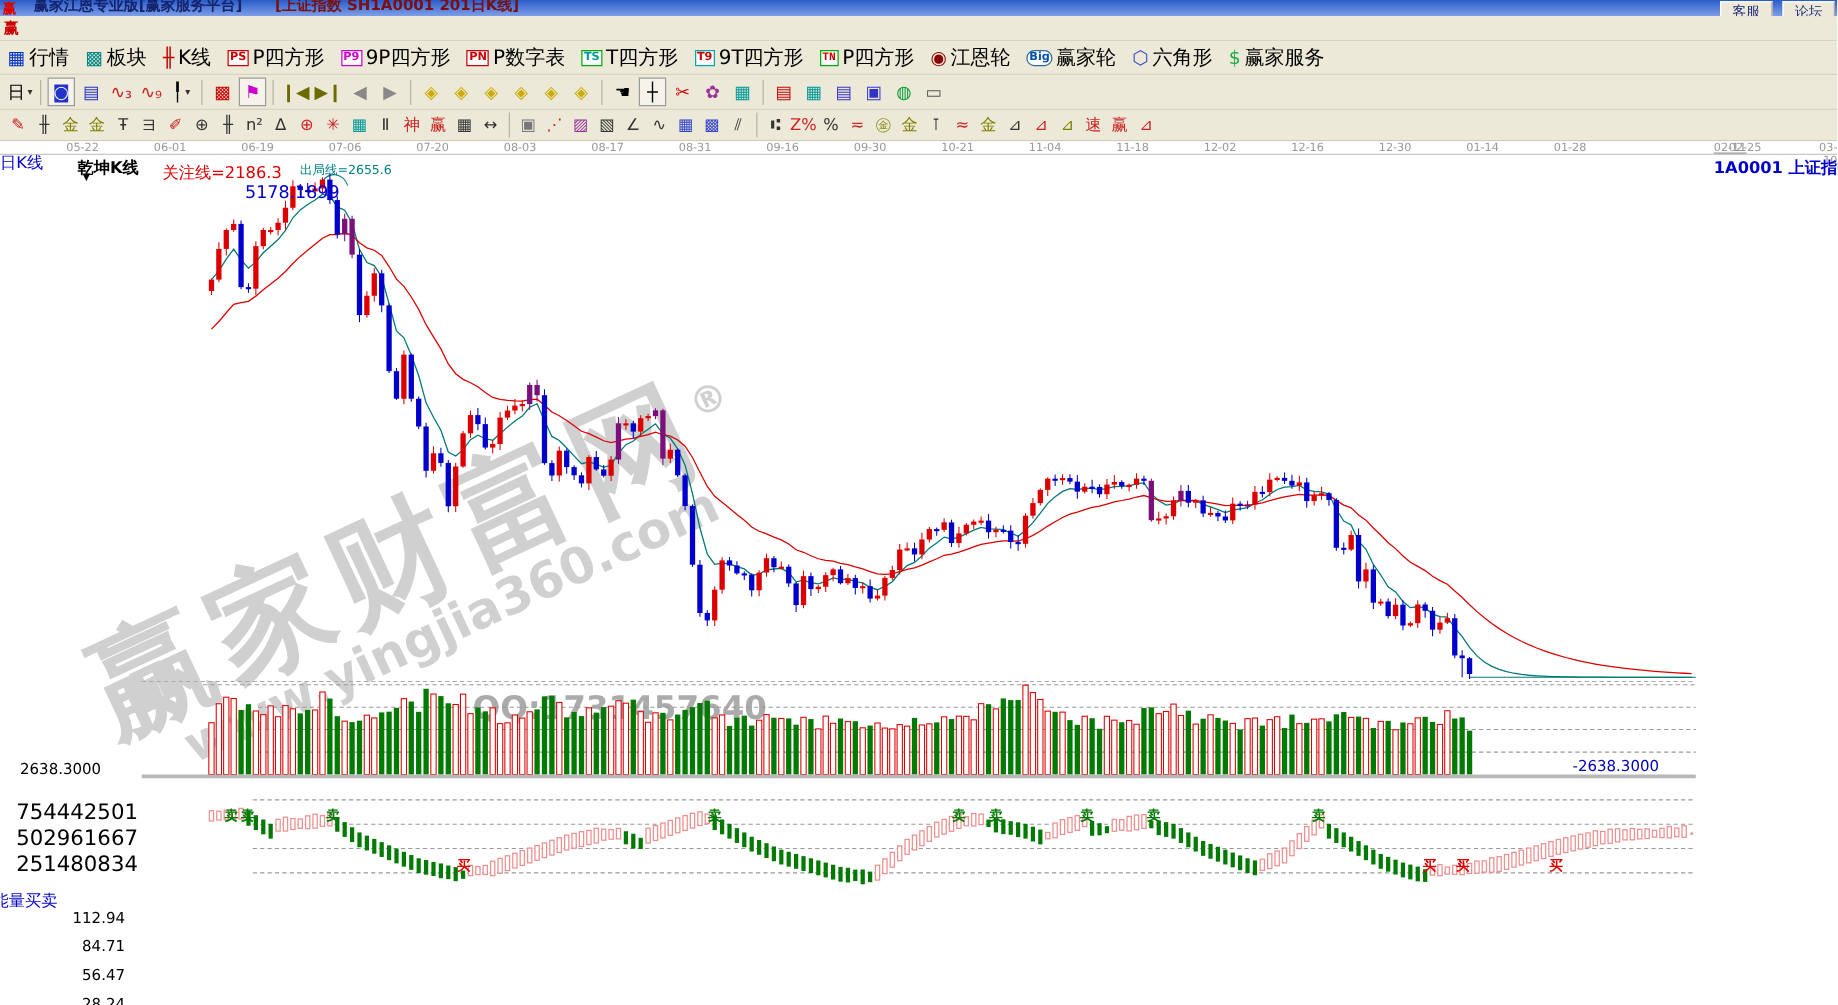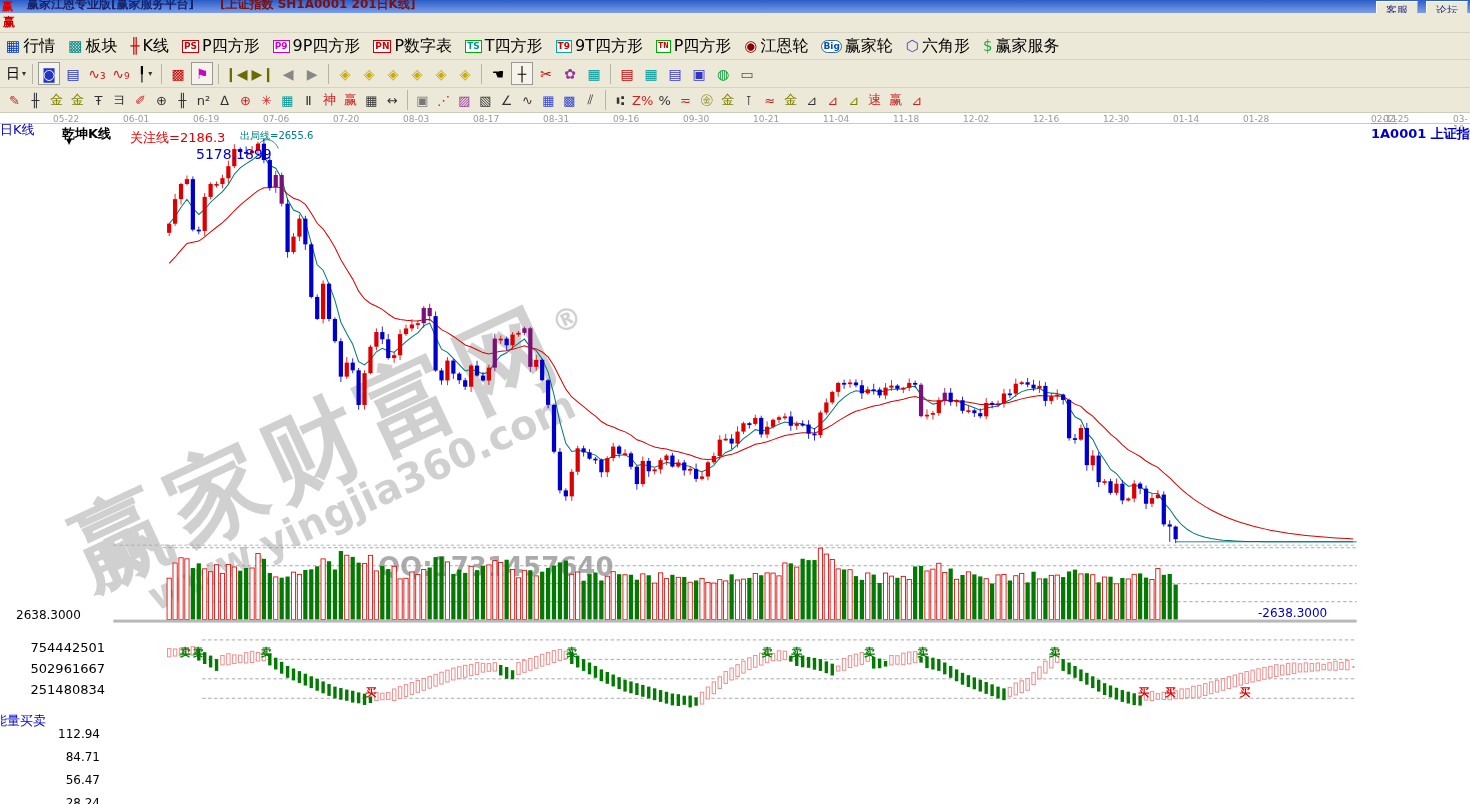--- a/index.html
+++ b/index.html
@@ -29,42 +29,42 @@
                  display:flex;align-items:center;padding-left:4px;}
   .sm-btn{min-width:20px;height:21px;display:flex;align-items:center;justify-content:center;
           font-size:14px;margin:0 1px;border:1px solid transparent;}
   .sm-btn.boxed{border:1px solid #9a9a9a;background:#f6f4ea;}
   .sm-btn .drop{font-size:8px;color:#333;margin-left:2px;}
   .vsep{width:1px;height:20px;background:#b8b4a4;margin:0 4px;}
   #toolbar-draw{top:88px;height:25px;background:#ece9d8;border-bottom:1px solid #cfcbbb;
                 display:flex;align-items:center;padding-left:4px;}
   .dr-btn{min-width:19px;height:19px;display:flex;align-items:center;justify-content:center;
           font-size:13px;margin:0 1px;}
-  #date-axis{top:113px;height:11px;border-bottom:1px solid #c8c8c8;background:#fff;}
+  #date-axis{top:113px;height:11px;border-bottom:1px solid #c8c8c8;background:#fff;text-align:right;}
   .date-lbl{position:absolute;top:1px;font-size:9px;color:#999;}
   
   #watermark{position:absolute;left:0;top:124px;width:1470px;height:680px;z-index:1;overflow:hidden;}
   #wm-main{position:absolute;left:78px;top:372px;font-size:96px;font-weight:bold;letter-spacing:10px;
            color:rgba(150,150,150,0.45);transform:rotate(-25deg);transform-origin:left center;white-space:nowrap;}
   #wm-main sup{font-size:30px;}
   #wm-site{position:absolute;left:150px;top:452px;font-size:40px;font-weight:bold;
            color:rgba(150,150,150,0.45);transform:rotate(-25deg);transform-origin:left center;white-space:nowrap;}
   #wm-qq{position:absolute;left:378px;top:428px;font-size:26px;font-weight:bold;color:rgba(150,150,150,0.8);}
   #chart{position:absolute;left:0;top:124px;z-index:2;}
   .ov{position:absolute;z-index:3;white-space:nowrap;}
   #kline-pane-label{left:0px;top:121px;color:#0000cc;font-size:13px;}
   #mode-label{left:62px;top:125px;color:#000;font-size:13px;font-weight:bold;}
   #mode-caret{left:66px;top:137px;font-size:8px;color:#000;}
   #attention-line-label{left:130px;top:129px;color:#e00000;font-size:13px;}
   #exit-line-label{left:240px;top:129px;color:#008080;font-size:10px;}
   #peak-label{left:196px;top:146px;color:#0000cc;font-size:14px;}
   #symbol-label{left:1371px;top:125px;color:#0000cc;font-size:13px;font-weight:bold;}
   #price-min-left{left:16px;top:608px;color:#000;font-size:12px;}
   #price-min-right{left:1258px;top:606px;color:#0000bb;font-size:12px;}
-  .vol-lbl{color:#000;font-size:13px;width:92px;text-align:right;left:13px;}
+  .vol-lbl{color:#000;font-size:17px;width:92px;left:13px;}
   #ind-label{left:-6px;top:712px;color:#0000cc;font-size:13px;}
   .ind-lbl{color:#000;font-size:12px;width:88px;text-align:right;left:12px;}
 </style>
 </head>
 <body>
 
 <div id="stage">
 
   <div class="row" id="titlebar">
     <span id="app-icon-top">赢</span>

